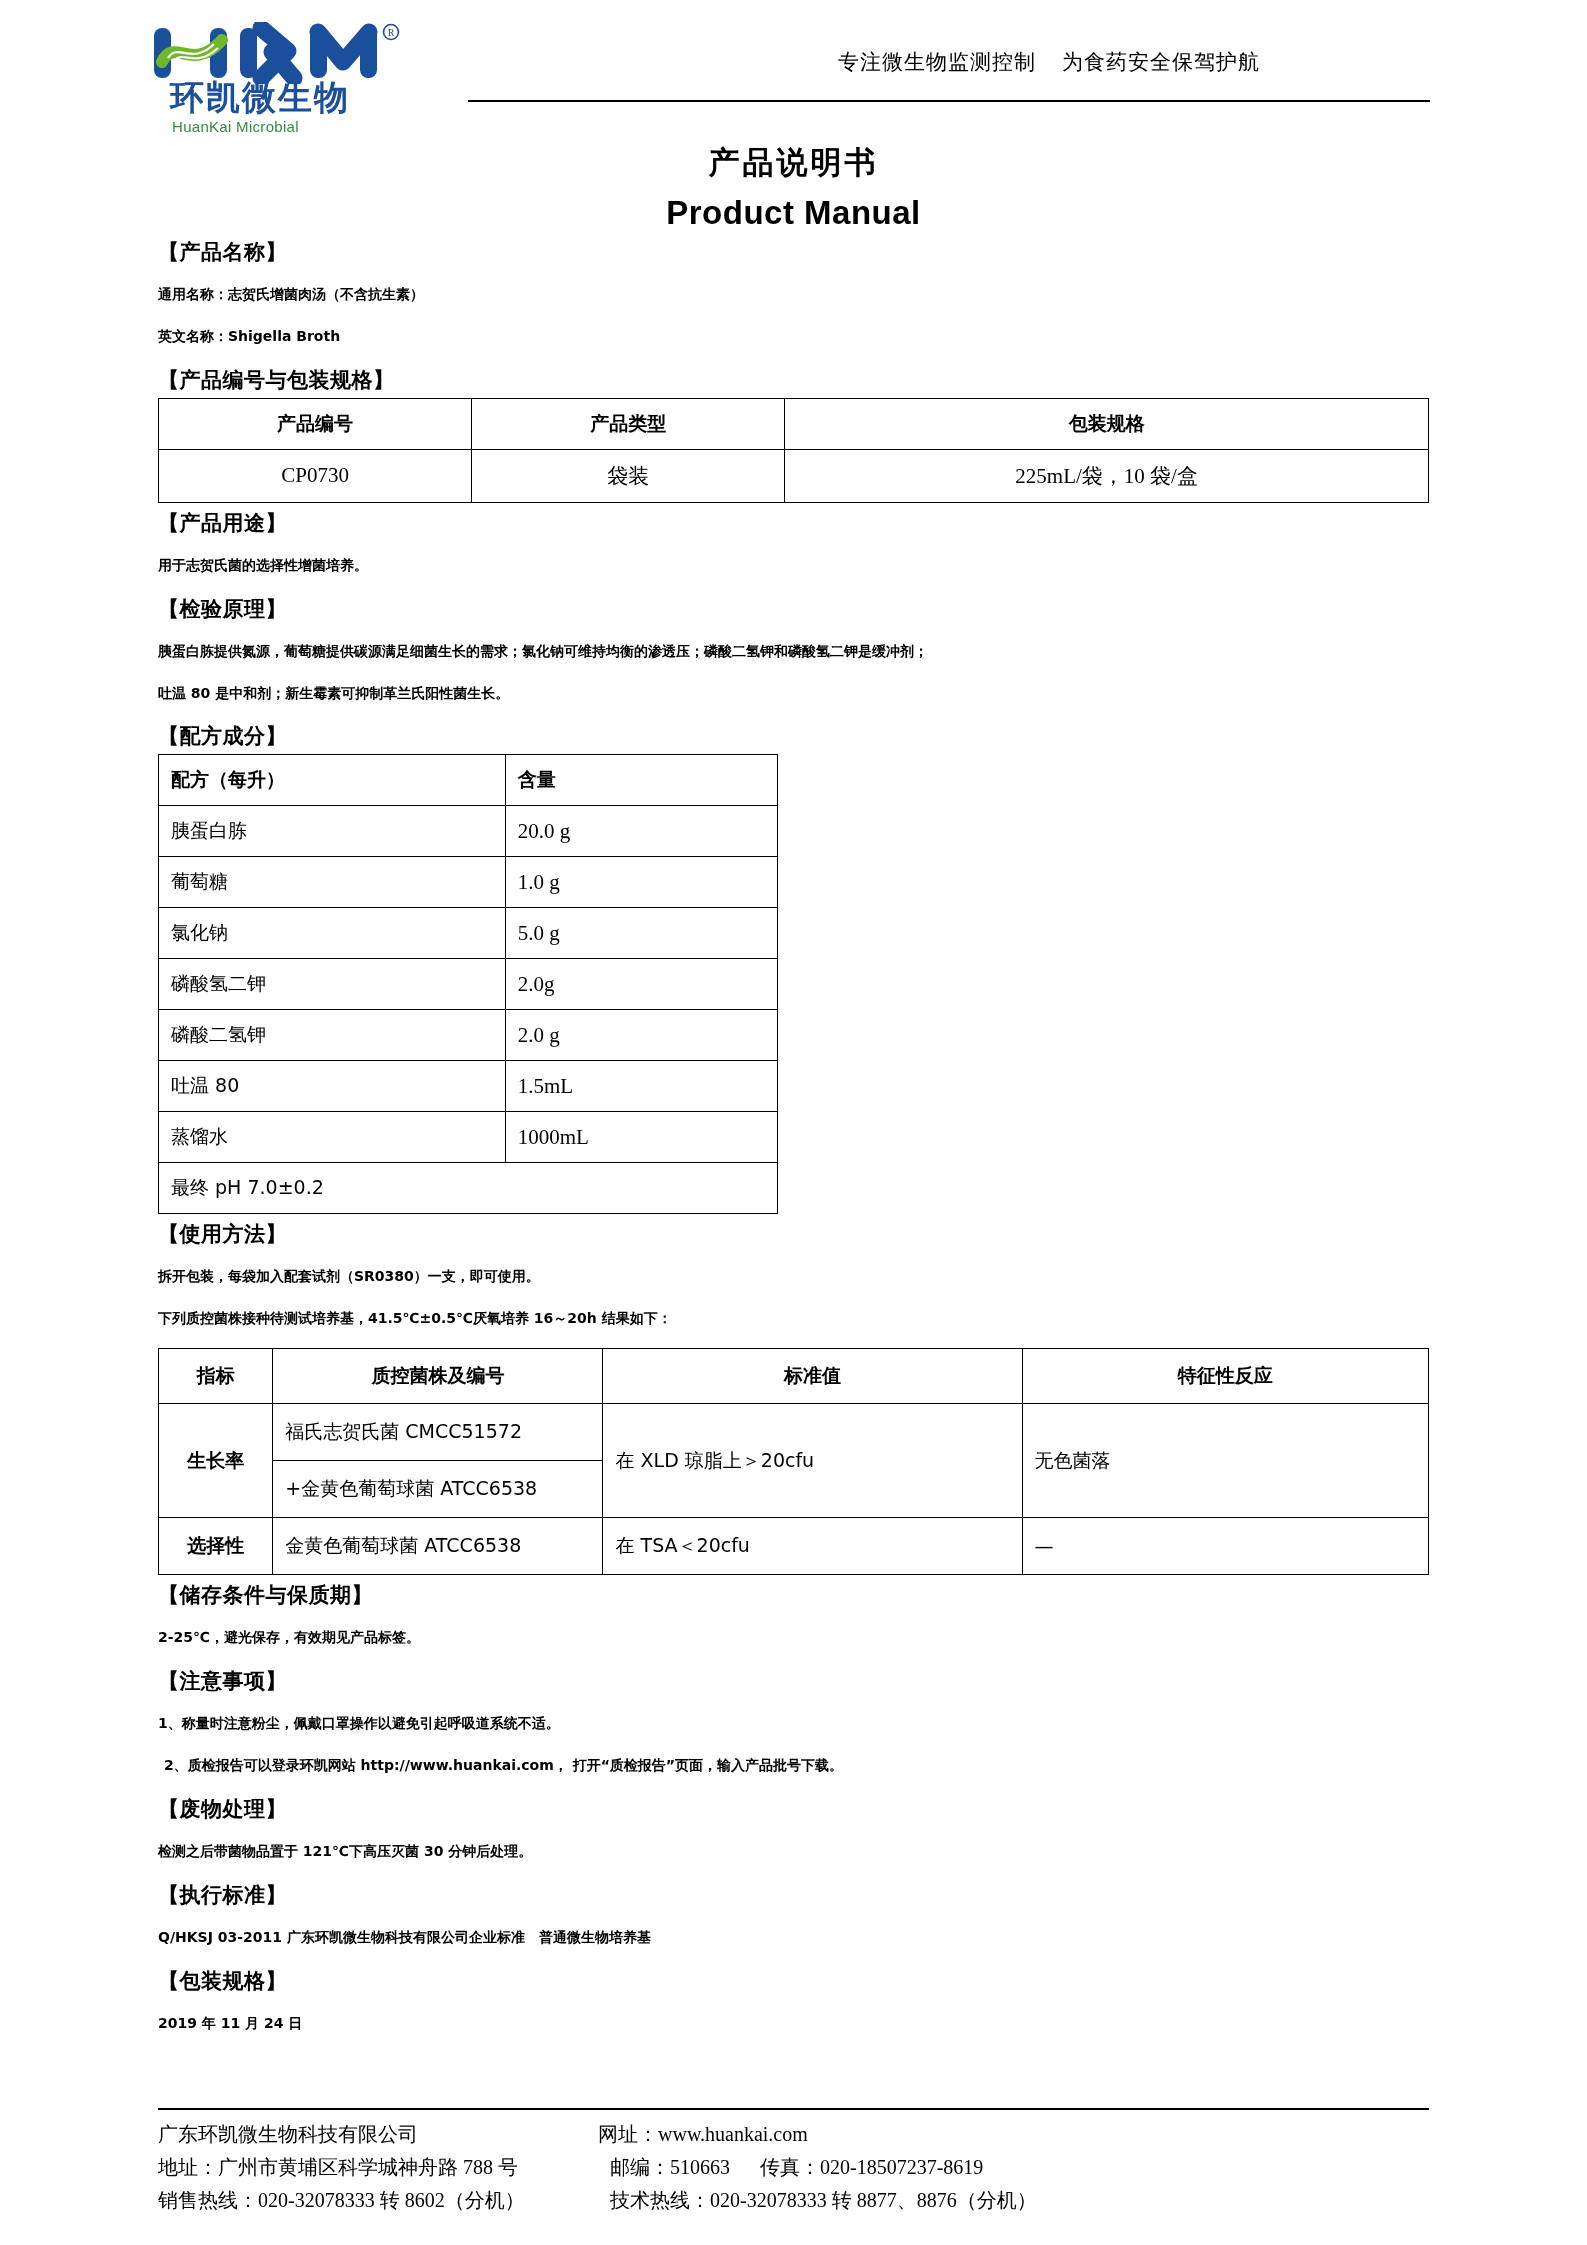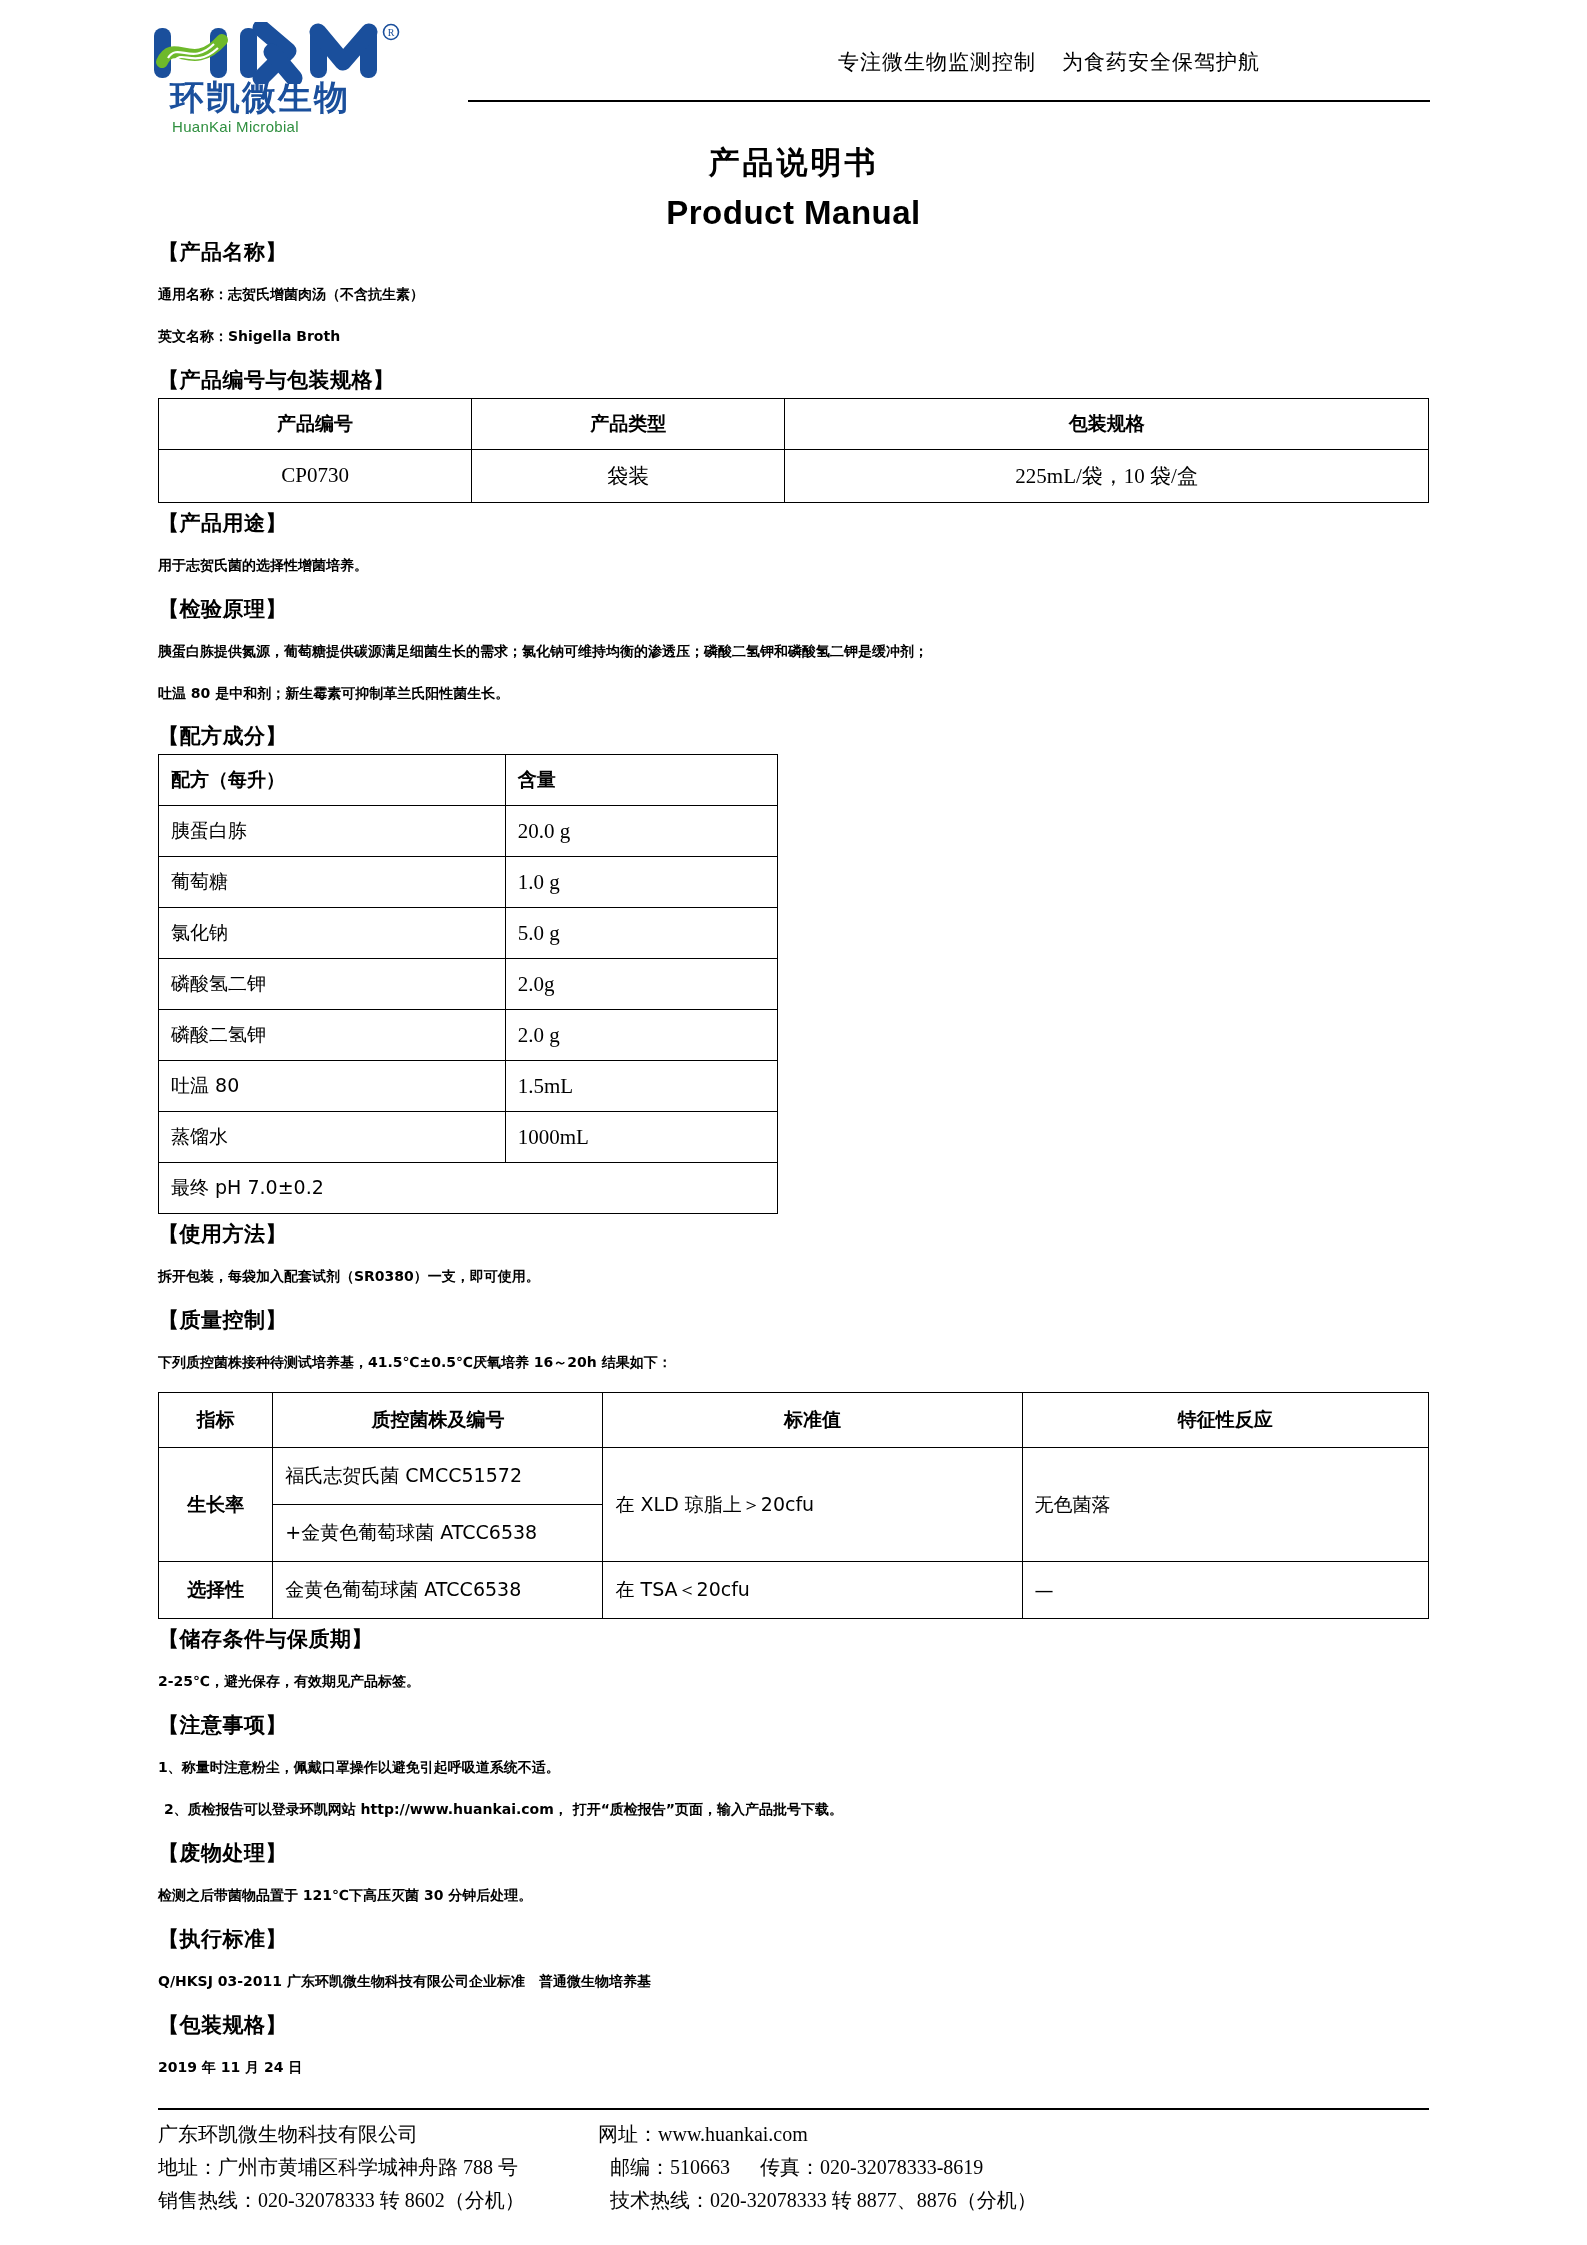--- a/index.html
+++ b/index.html
@@ -295,21 +295,20 @@
     </tr>
     <tr>
       <td class="ph" colspan="2">最终 pH 7.0±0.2</td>
     </tr>
   </tbody>
     </table>
 
   <div class="sec-head">【使用方法】</div>
   <div class="body-line">拆开包装，每袋加入配套试剂（SR0380）一支，即可使用。</div>
 
-  <div class="sec-head">【质量控制】</div>
   <div class="body-line">下列质控菌株接种待测试培养基，41.5℃±0.5℃厌氧培养 16～20h 结果如下：</div>
   <table class="tbl-qc">
     <tbody>
         <tr>
       <th style="width:9%;">指标</th>
       <th style="width:26%;">质控菌株及编号</th>
       <th style="width:33%;">标准值</th>
       <th>特征性反应</th>
     </tr>
     <tr>
@@ -349,19 +348,19 @@
   <div class="footer">
     <div class="footer-rule"></div>
     <div class="footer-cols">
       <div class="footer-col-left">
         <div>广东环凯微生物科技有限公司</div>
         <div>地址：广州市黄埔区科学城神舟路 788 号</div>
         <div>销售热线：020-32078333 转 8602（分机）</div>
       </div>
       <div class="footer-col-right">
         <div>网址：www.huankai.com</div>
-        <div class="ind"><span>邮编：510663</span><span class="gap2"></span><span>传真：020-32078333-8619</span></div>
+        <div class="ind"><span>邮编：510663</span><span class="gap2"></span><span>传真：020-18507237-8619</span></div>
         <div class="ind">技术热线：020-32078333 转 8877、8876（分机）</div>
       </div>
     </div>
   </div>
 
 </div>
 
 </body></html>

